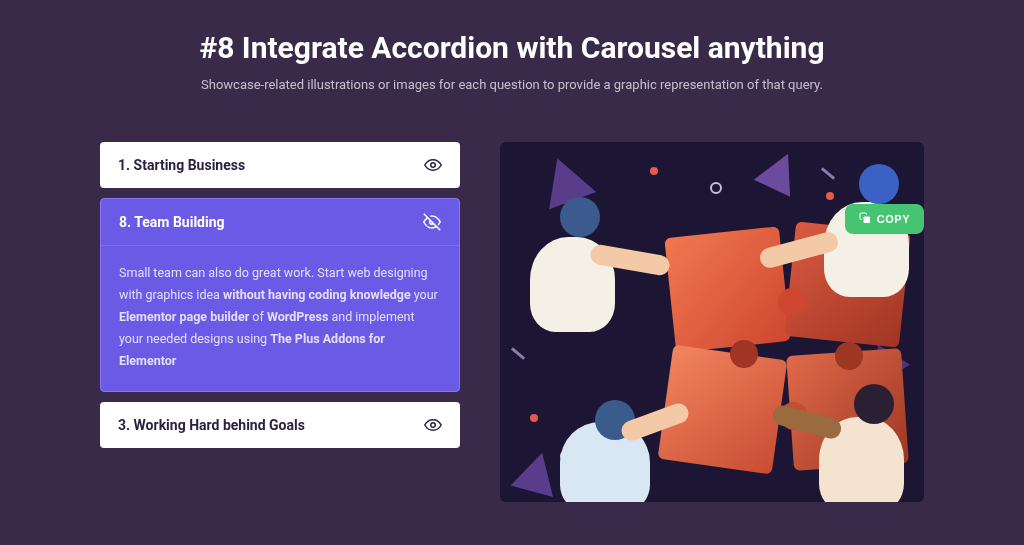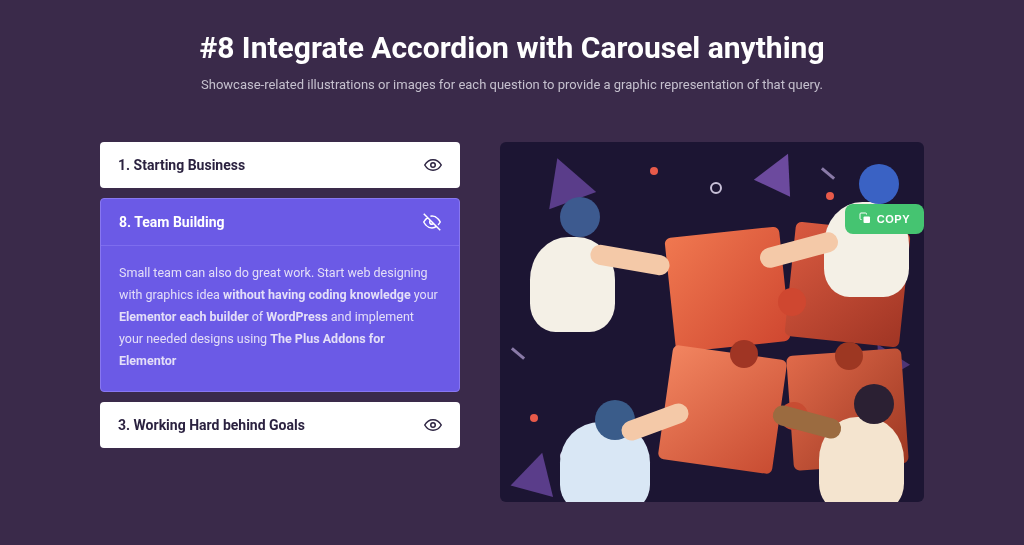--- a/index.html
+++ b/index.html
@@ -170,21 +170,21 @@
         <div class="acc-header">
           <span>8. Team Building</span>
           <span class="eye-icon">
             <svg width="18" height="18" viewBox="0 0 24 24" fill="none" stroke="#fff" stroke-width="2">
                 <path d="M17.94 17.94A10.94 10.94 0 0 1 12 20C5 20 1 12 1 12a20.3 20.3 0 0 1 5-5.94M9.9 4.24A10 10 0 0 1 12 4c7 0 11 8 11 8a20 20 0 0 1-2.88 3.88M1 1l22 22"></path>
                 <path d="M14.12 14.12A3 3 0 1 1 9.88 9.88"></path>
               </svg>
           </span>
         </div>
         <div class="acc-body">
-          <span>Small team can also do great work. Start web designing with graphics idea </span><strong>without having coding knowledge</strong><span> your </span><strong>Elementor each builder</strong><span> of </span><strong>WordPress</strong><span> and implement your needed designs using </span><strong>The Plus Addons for Elementor</strong>
+          <span>Small team can also do great work. Start web designing with graphics idea </span><strong>without having coding knowledge</strong><span> your </span><strong>Elementor page builder</strong><span> of </span><strong>WordPress</strong><span> and implement your needed designs using </span><strong>The Plus Addons for Elementor</strong>
         </div>
       </div>
 
       <div class="acc-item">
         <div class="acc-header">
           <span>3. Working Hard behind Goals</span>
           <span class="eye-icon">
             <svg width="18" height="18" viewBox="0 0 24 24" fill="none" stroke="#2b2240" stroke-width="2">
                 <path d="M1 12s4-7 11-7 11 7 11 7-4 7-11 7S1 12 1 12z"></path>
                 <circle cx="12" cy="12" r="3"></circle>

